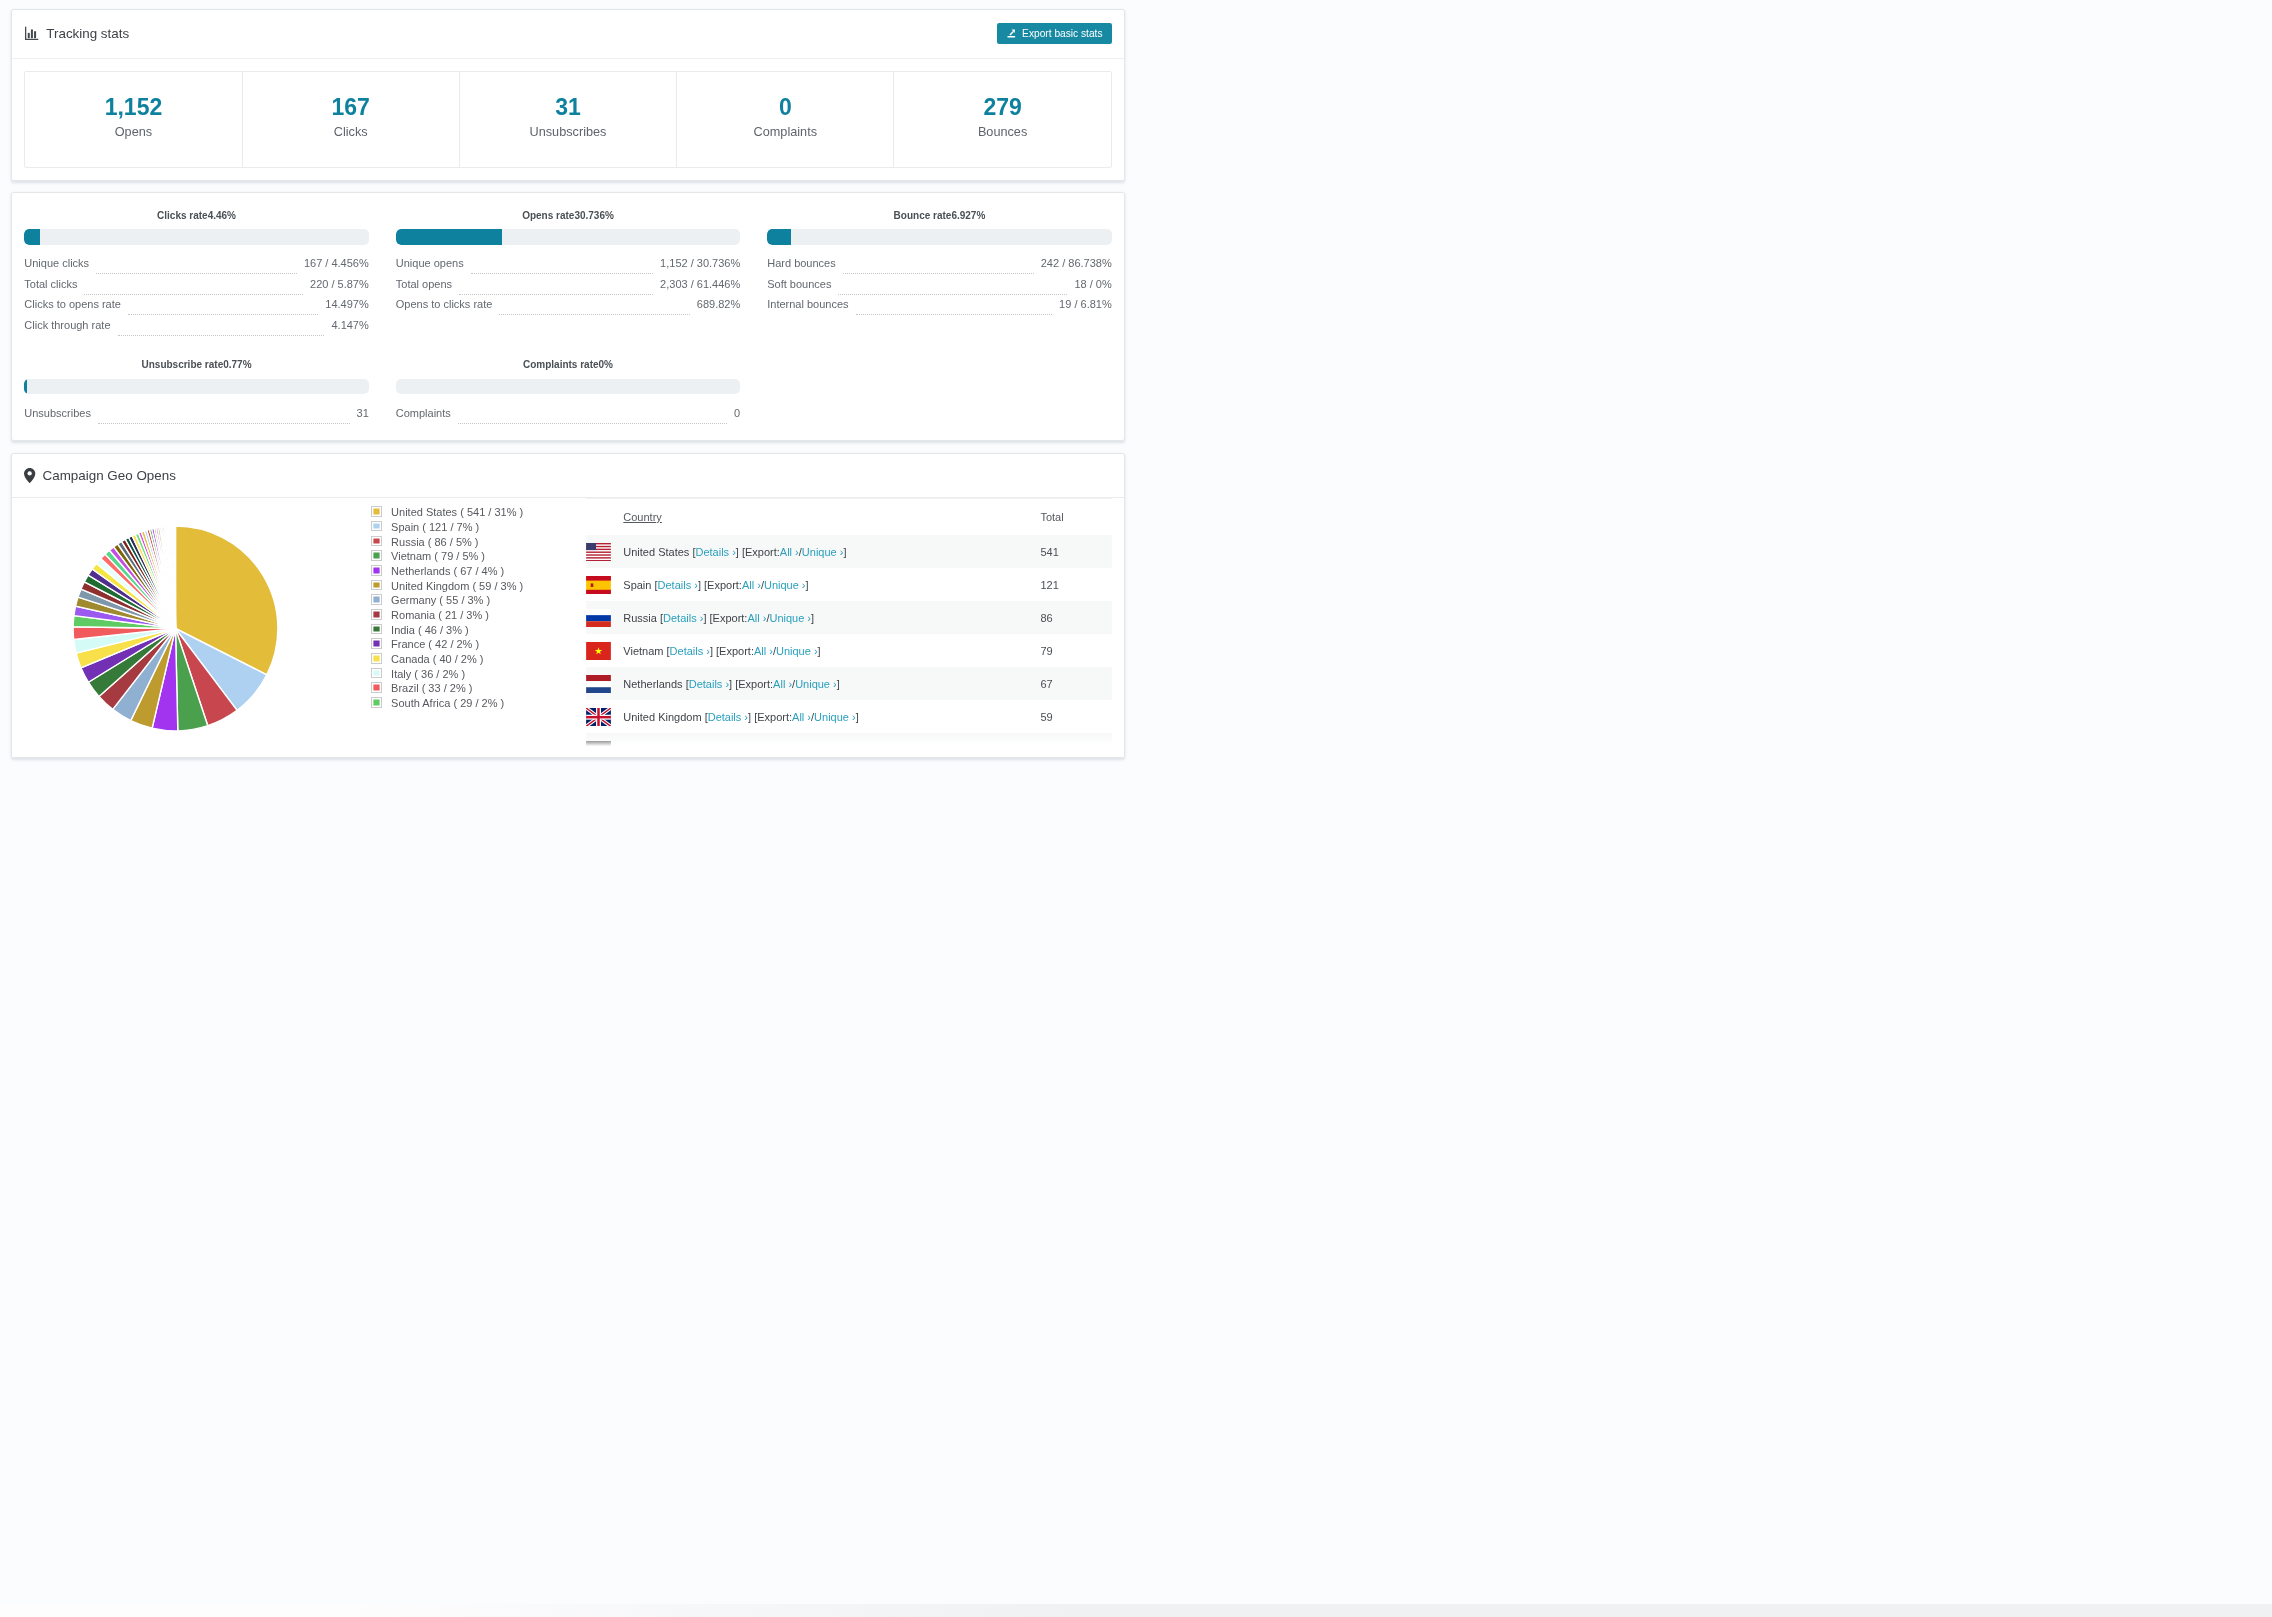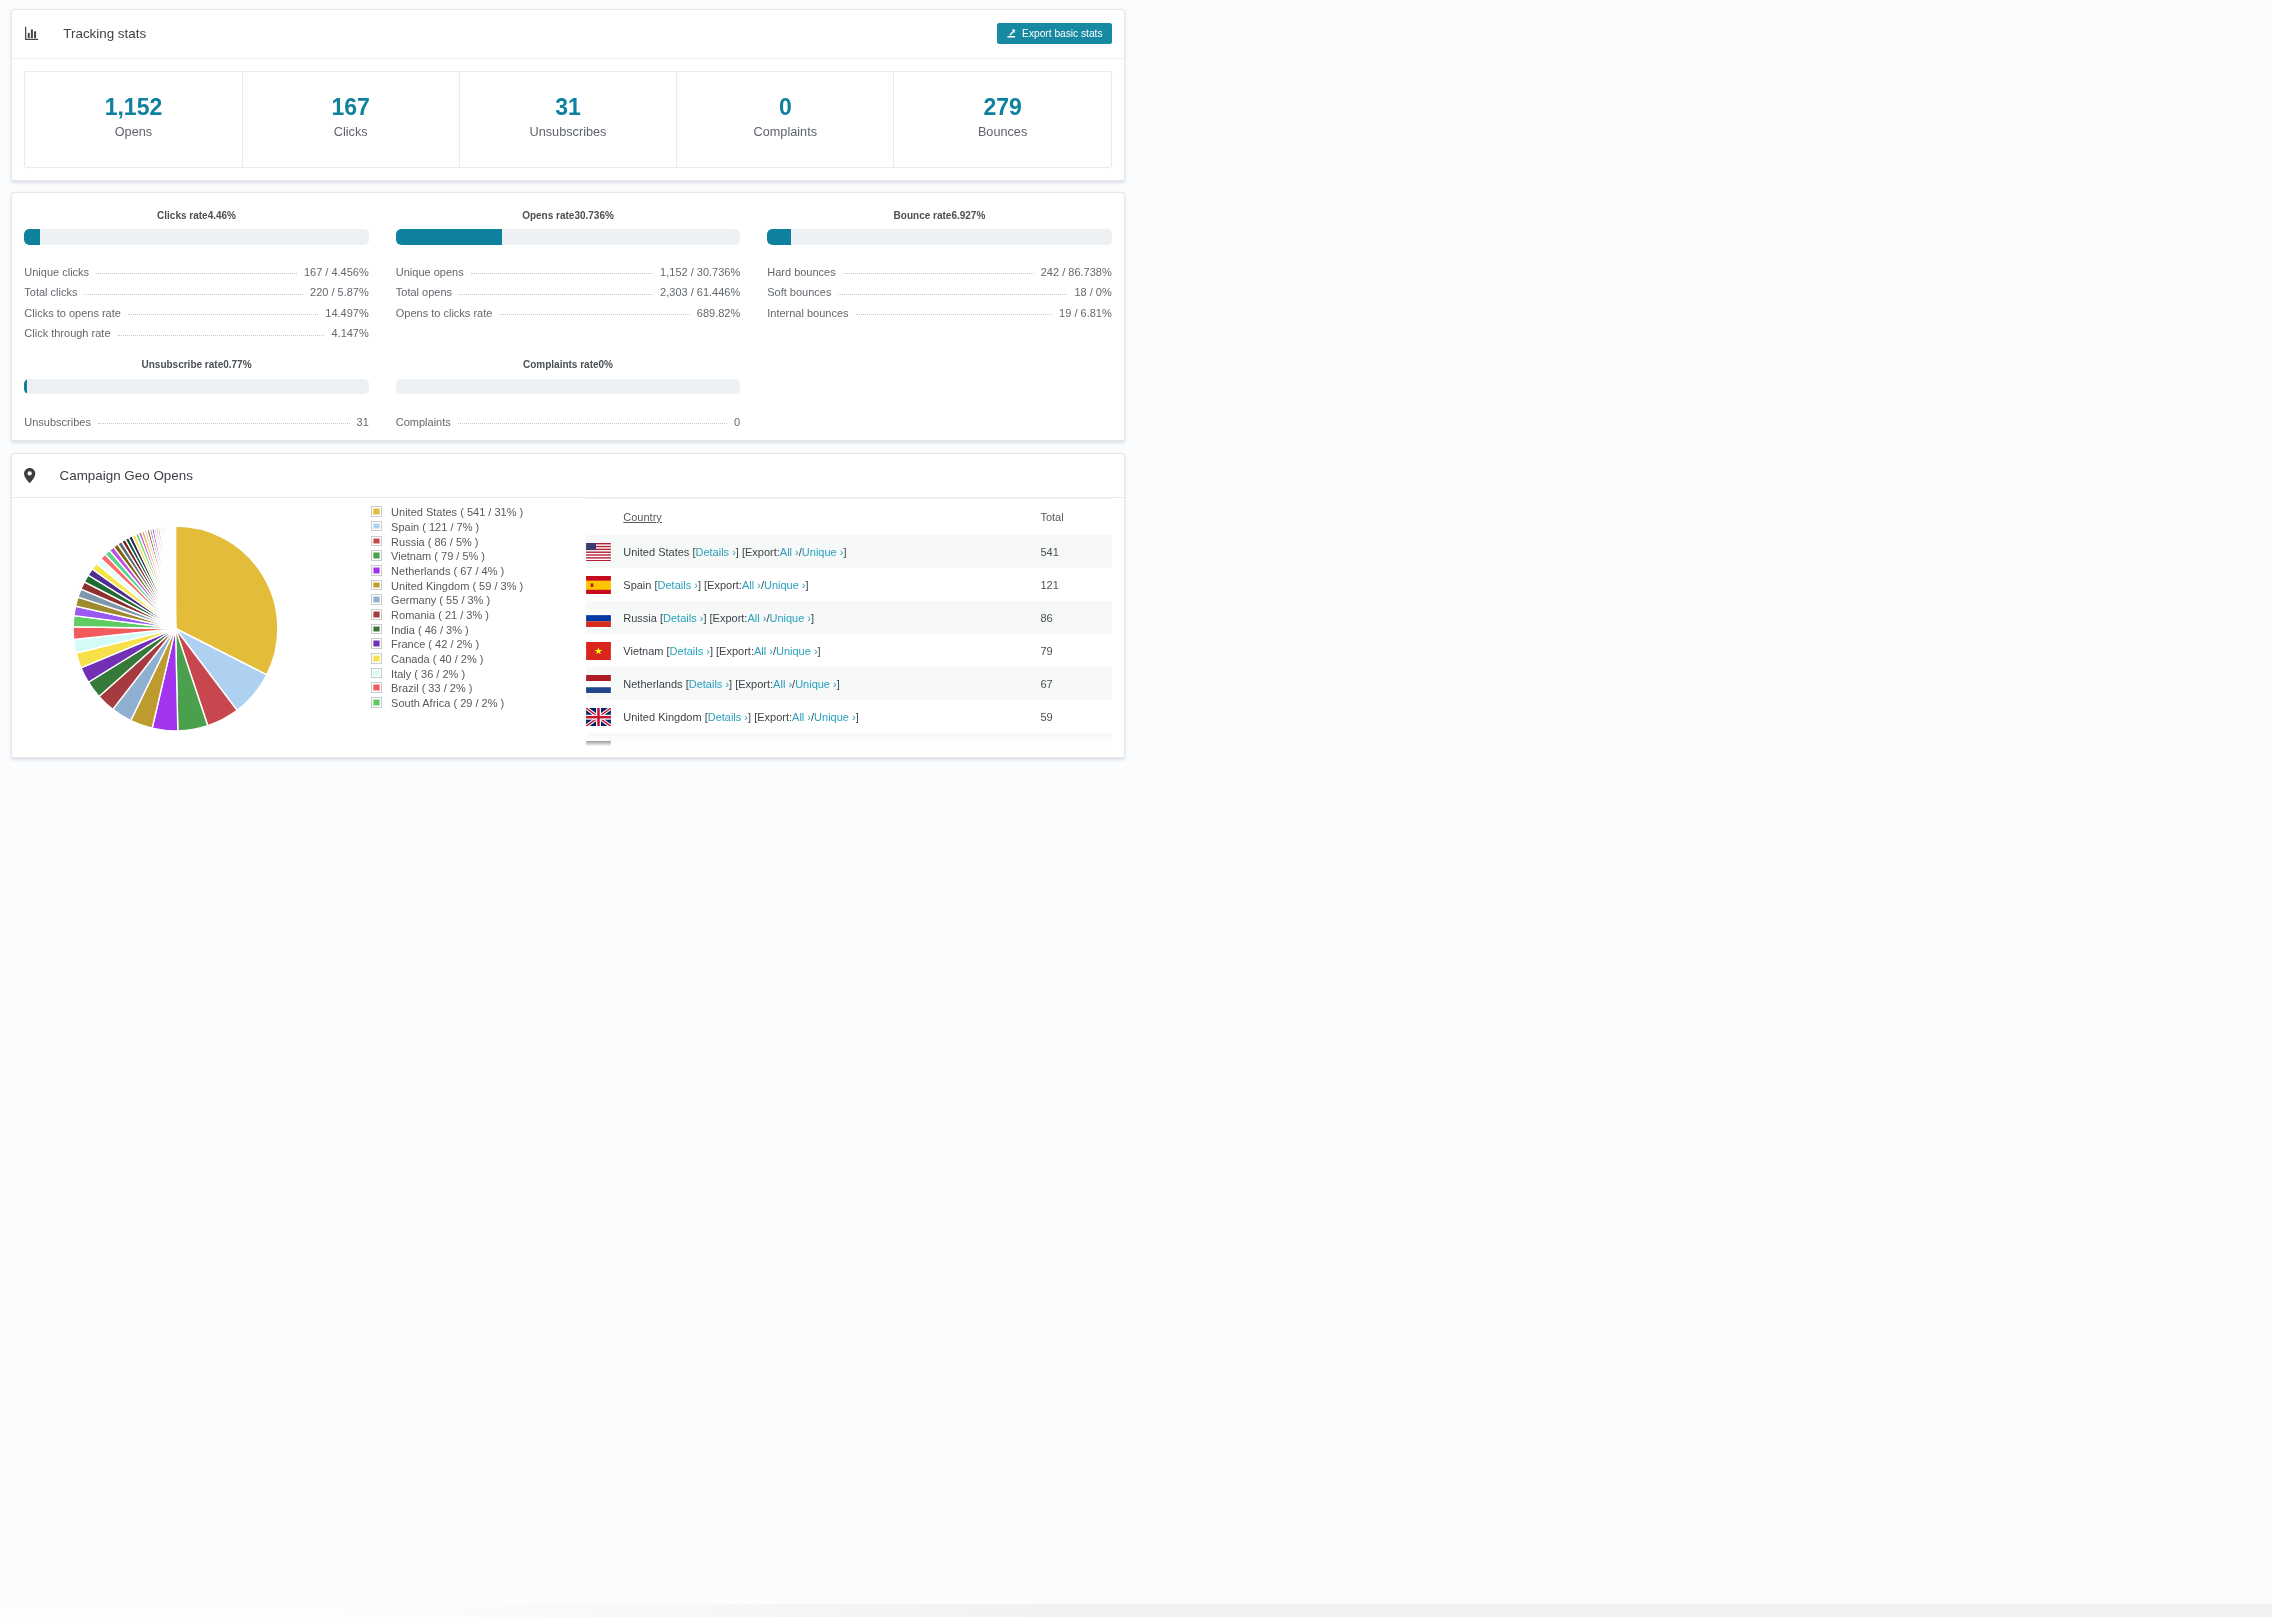--- a/index.html
+++ b/index.html
@@ -17,21 +17,21 @@
     border-radius:2.8px;
     box-shadow:0 1.4px 2.8px rgba(166,177,191,.35);
   }
   
   .card-tracking { margin-bottom:11.3px; }
   .card-header {
     display:flex; align-items:center; justify-content:space-between;
     height:49px; padding:0 12px; border-bottom:0.7px solid #efefef;
   }
   .card-title {
-    display:flex; align-items:center; gap:24px;
+    display:flex; align-items:center; gap:7px;
     font-size:13.4px; font-weight:500; color:#3e4247;
   }
   .export-btn {
     display:flex; align-items:center; gap:5.6px;
     background:#1889a2; color:#fff; border:none; border-radius:2.1px;
     height:21px; padding:0 9.2px; font-size:10.2px; font-family:inherit; cursor:pointer;
   }
   .stats-box {
     display:flex; margin:12px; height:97px;
     border:0.7px solid #e9ebed; border-radius:2.1px;
@@ -41,21 +41,21 @@
   .stat-value { font-size:23px; font-weight:700; color:#0e819e; }
   .stat-label { font-size:12.7px; color:#5f646a; margin-top:4px; }
   
   .card-rates { margin-bottom:12px; padding:17px 12px 12.7px; }
   .rates-grid { display:grid; grid-template-columns:repeat(3,1fr); column-gap:27px; row-gap:20px; }
   .rate-head { display:flex; justify-content:center; align-items:baseline;
                font-weight:700; font-size:10px; color:#4b5055; margin-bottom:8.5px; }
   .progress { height:15.5px; background:#edf0f2; border-radius:5px; overflow:hidden; }
   .progress-fill { height:100%; background:#0e819e; border-radius:5px 0 0 5px; }
   .rate-rows { margin-top:12.7px; }
-  .rate-row { display:flex; align-items:flex-end; height:20.5px; font-size:11px; color:#63686e; }
+  .rate-row { display:flex; height:20.5px; font-size:11px; color:#63686e; }
   .rate-row .rl { white-space:nowrap; }
   .rate-row .leader { flex:1; border-bottom:1.4px dotted #c5c8cb; margin:0 7px 3.5px 7px; }
   .rate-row .rv { white-space:nowrap; }
   
   .card-geo { position:relative; height:305px; overflow:hidden; }
   .geo-header { height:44px; border-bottom:0.7px solid #ececee; }
   .geo-content { display:flex; height:260px; }
   .pie-wrap { width:327px; flex:none; display:flex; justify-content:center;
               align-items:flex-start; padding-top:26px; }
   .legend { list-style:none; margin:7.8px 0 0; padding:0; width:247px; flex:none; }

